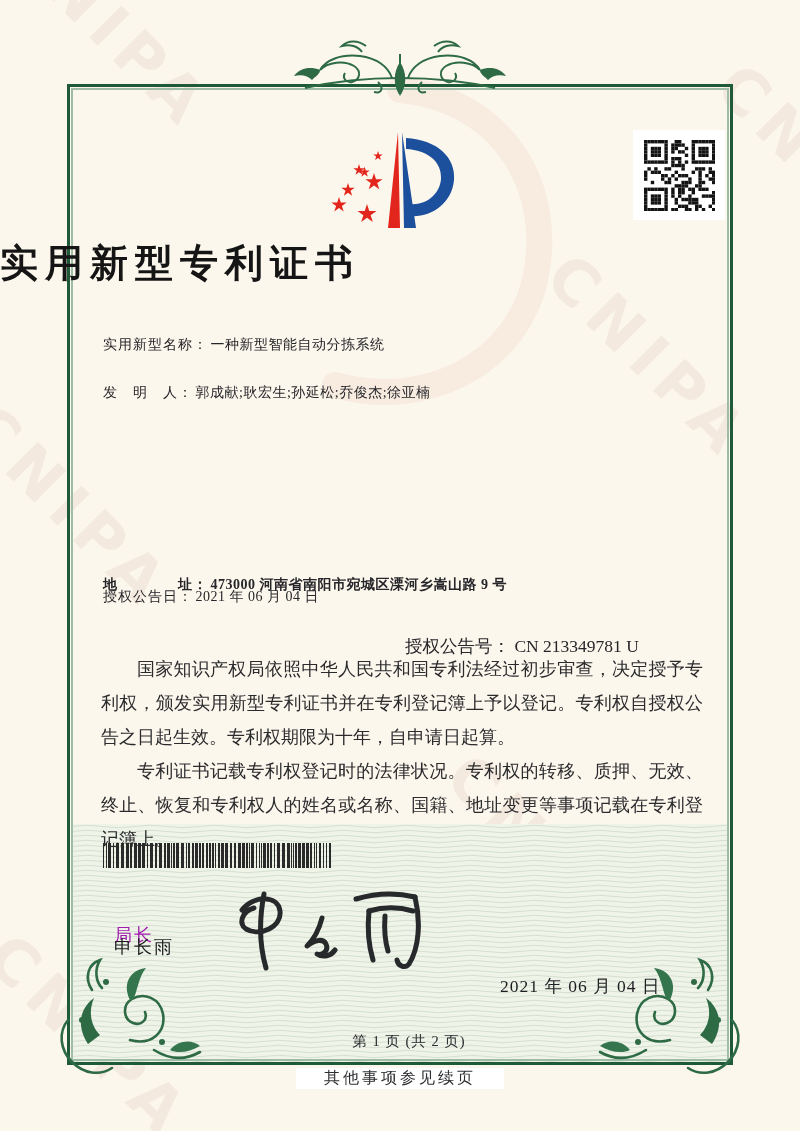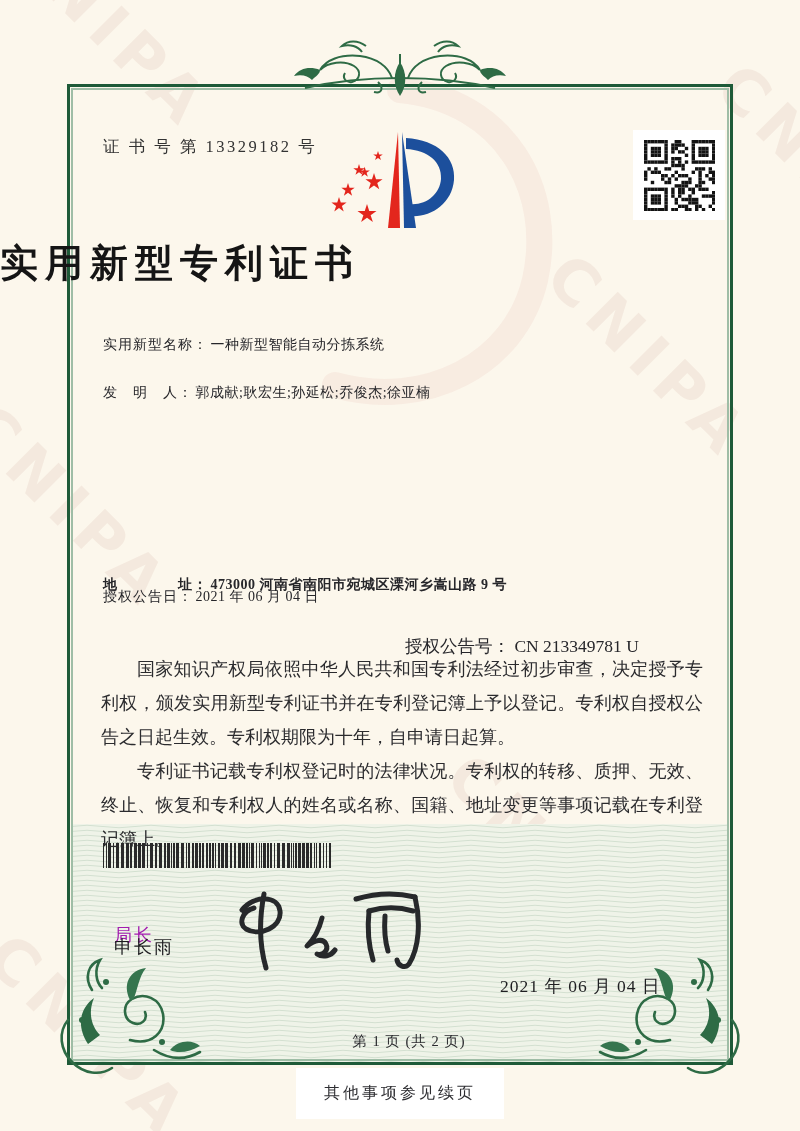--- a/index.html
+++ b/index.html
@@ -52,21 +52,21 @@
   .sig-name  { position:absolute; left:114px; top:935px; font-size:18px; color:#1c1c1f;
                font-family:"Liberation Sans","DejaVu Sans",sans-serif; letter-spacing:2px;text-align:right;}
   .sig-script { position:absolute; left:218px; top:880px; }
   .grant-date-bottom { position:absolute; left:500px; top:974px; font-size:17.5px;
                        color:#1f1f22; letter-spacing:1px; }
 
   
   .page-info { position:absolute; left:0; top:1032px; width:100%; text-align:center;
                font-size:14.5px; color:#2a2a2e; letter-spacing:1px;padding-left:18px; }
   .cont-box { position:absolute; left:50%; top:1068px; transform:translateX(-50%);
-              background:#ffffff; padding:15px 28px; }
+              background:#ffffff; padding:0 28px; }
   .cont-box span { font-size:16px; color:#2e2e32; letter-spacing:3px; }
 
   .ornament { position:absolute; pointer-events:none; }
 </style>
 </head>
 <body>
 
 <div class="page">
 
   <span class="wm" style="left:-20px; top:-10px;">CNIPA</span>
@@ -132,21 +132,20 @@
       <path d="M124,130 C140,140 156,140 170,132"></path>
       <path d="M140,130 C148,120 162,119 170,126 C160,132 148,134 140,130 Z" fill="#35754e" stroke="none"></path>
       <path d="M42,142 C30,130 28,112 38,100"></path>
       <path d="M42,142 C54,154 70,156 82,148"></path>
       <circle cx="76" cy="62" r="3" fill="#2e6b45" stroke="none"></circle>
       <circle cx="52" cy="100" r="3" fill="#2e6b45" stroke="none"></circle>
       <circle cx="132" cy="122" r="3" fill="#2e6b45" stroke="none"></circle>
     </g>
   </svg>
 
-  <div class="cert-no">证 书 号 第 13329182 号</div>
 
   <div class="qr-box" id="qr">
       <svg width="71" height="71" fill="#131313">
         <rect x="0.0" y="0.0" width="3.4" height="3.4"></rect>
         <rect x="3.4" y="0.0" width="3.4" height="3.4"></rect>
         <rect x="6.8" y="0.0" width="3.4" height="3.4"></rect>
         <rect x="10.2" y="0.0" width="3.4" height="3.4"></rect>
         <rect x="13.6" y="0.0" width="3.4" height="3.4"></rect>
         <rect x="17.0" y="0.0" width="3.4" height="3.4"></rect>
         <rect x="20.4" y="0.0" width="3.4" height="3.4"></rect>

